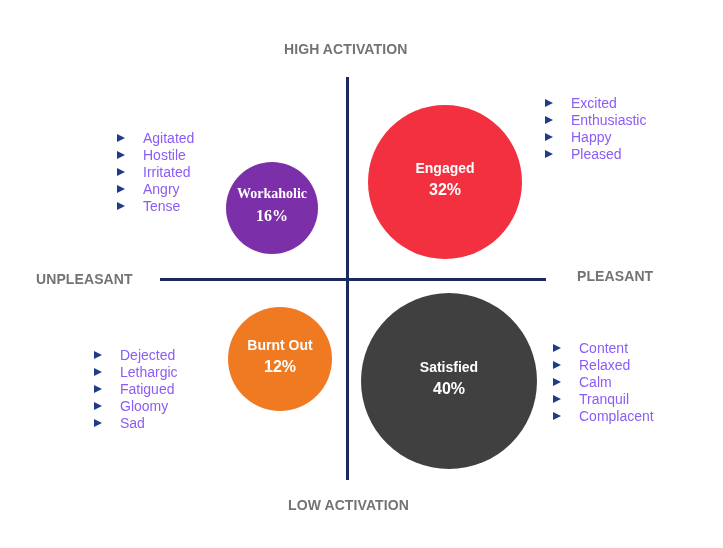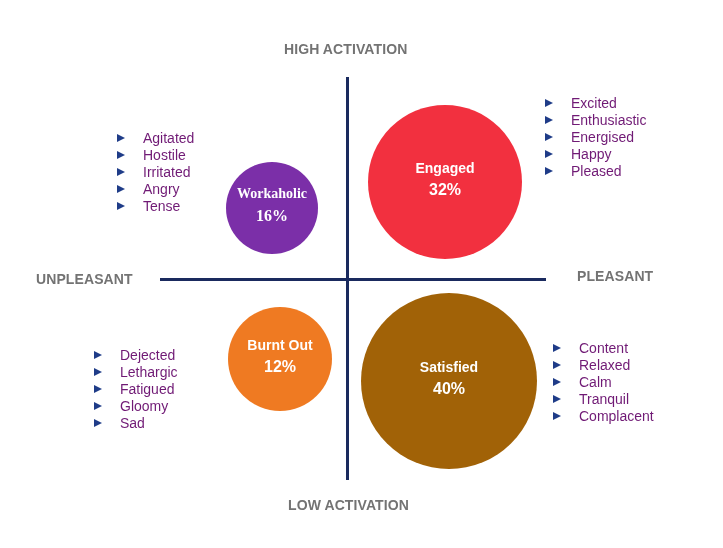--- a/index.html
+++ b/index.html
@@ -6,21 +6,21 @@
   body { width: 723px; height: 548px; position: relative; overflow: hidden;
          font-family: "Liberation Sans", sans-serif; color: #111111; }
   .axis-label { position: absolute; font-weight: bold; font-size: 14px; color: #737373; white-space: nowrap; letter-spacing: 0.1px; }
   .axis-v { position: absolute; left: 346px; top: 77px; width: 3px; height: 403px; background: #1a2a5e; }
   .axis-h { position: absolute; left: 160px; top: 278px; width: 386px; height: 3px; background: #1a2a5e; }
   .bubble { position: absolute; border-radius: 50%; display: flex; flex-direction: column;
             align-items: center; justify-content: center; color: #ffffff; }
   .bubble .name { font-weight: bold; font-size: 14px; line-height: 16px; }
   .bubble .pct { font-weight: bold; font-size: 16px; line-height: 28px; }
   .list { position: absolute; margin: 0; padding: 0; list-style: none; }
-  .list li { display: flex; align-items: center; height: 17px; font-size: 14px; color: #701a75; }
+  .list li { display: flex; align-items: center; height: 17px; font-size: 14px; color: #8b5cf6; }
   .list .arrow { width: 0; height: 0; border-top: 4px solid transparent; border-bottom: 4px solid transparent;
                  border-left: 8px solid #1f3c88; margin-right: 18px; }
 </style>
 </head>
 <body>
 
 <div class="axis-label" style="left:284px; top:41px;">HIGH ACTIVATION</div>
 <div class="axis-label" style="left:288px; top:497px;">LOW ACTIVATION</div>
 <div class="axis-label" style="left:36px; top:271px;">UNPLEASANT</div>
 <div class="axis-label" style="left:577px; top:268px;">PLEASANT</div>
@@ -36,21 +36,21 @@
 <div class="bubble" style="left:368px; top:105px; width:154px; height:154px; background:#f2303f;">
   <span class="name">Engaged</span>
   <span class="pct">32%</span>
 </div>
 
 <div class="bubble" style="left:228px; top:307px; width:104px; height:104px; background:#ef7a22;">
   <span class="name">Burnt Out</span>
   <span class="pct">12%</span>
 </div>
 
-<div class="bubble" style="left:361px; top:293px; width:176px; height:176px; background:#a16207;">
+<div class="bubble" style="left:361px; top:293px; width:176px; height:176px; background:#404040;">
   <span class="name">Satisfied</span>
   <span class="pct">40%</span>
 </div>
 
 <ul class="list" style="left:117px; top:129px;">
   <li>
       <span class="arrow"></span>
       <span>Agitated</span>
     </li>
   <li>
@@ -72,24 +72,20 @@
 </ul>
 
 <ul class="list" style="left:545px; top:94px;">
   <li>
       <span class="arrow"></span>
       <span>Excited</span>
     </li>
   <li>
       <span class="arrow"></span>
       <span>Enthusiastic</span>
-    </li>
-  <li>
-      <span class="arrow"></span>
-      <span>Energised</span>
     </li>
   <li>
       <span class="arrow"></span>
       <span>Happy</span>
     </li>
   <li>
       <span class="arrow"></span>
       <span>Pleased</span>
     </li>
 </ul>

